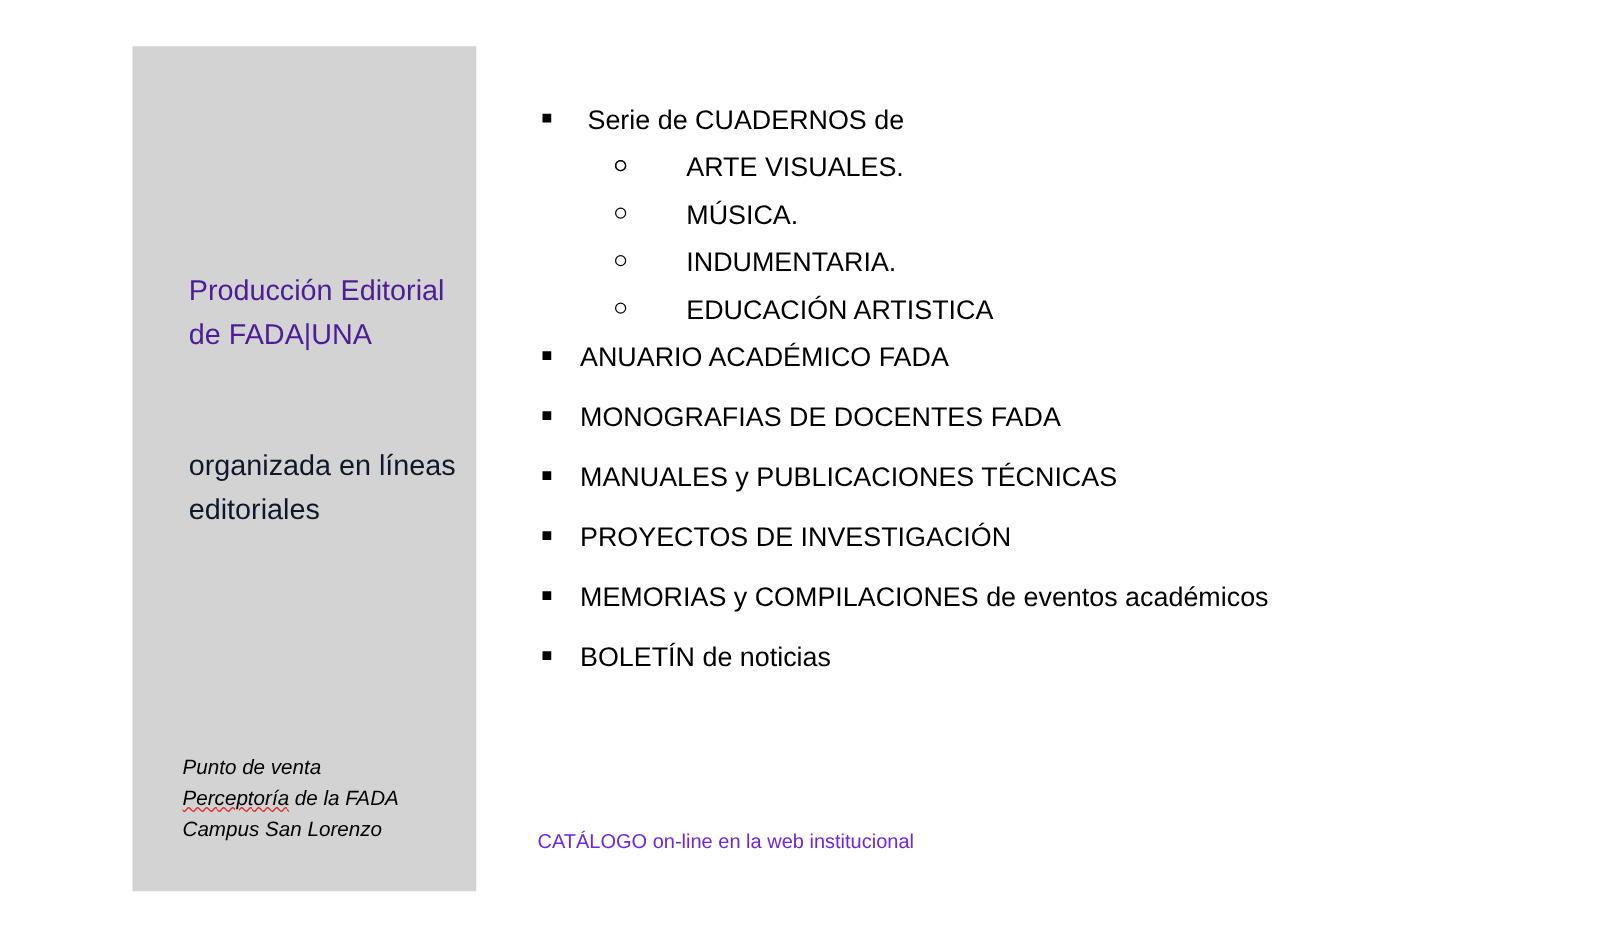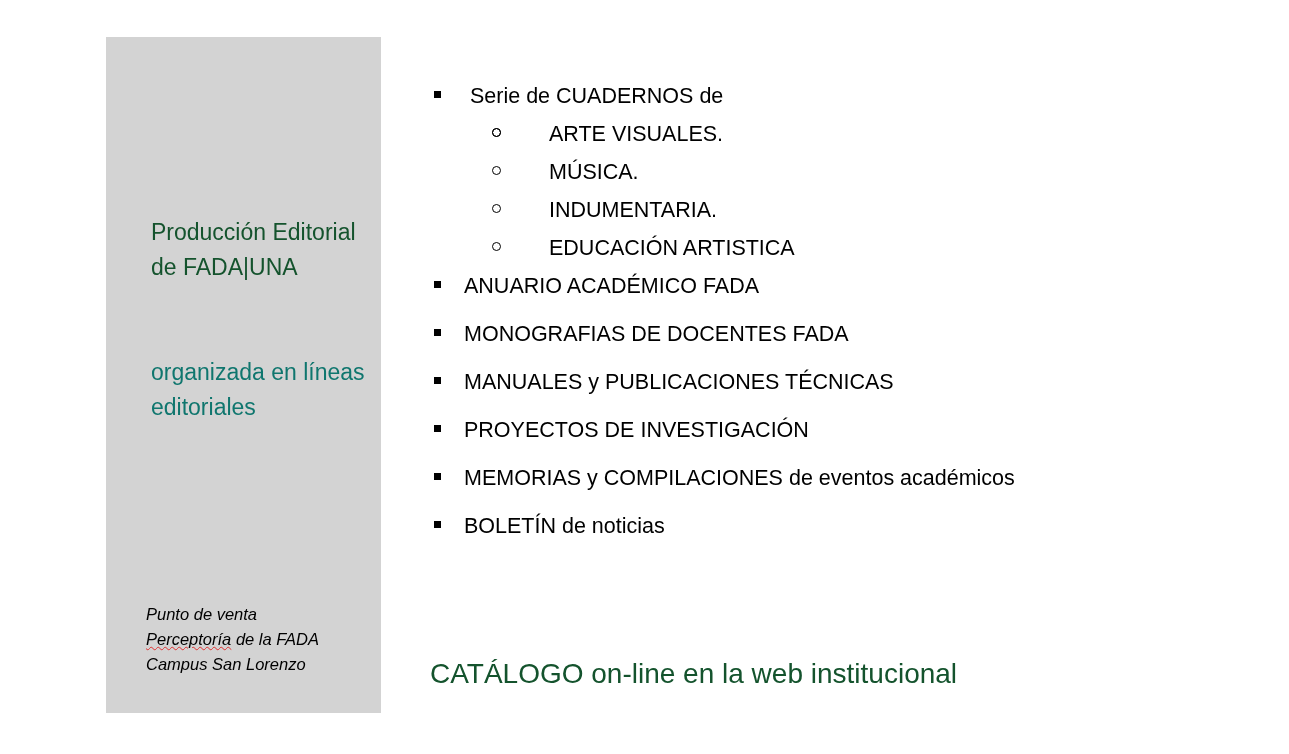--- a/index.html
+++ b/index.html
@@ -26,31 +26,31 @@
     height: 676px;
     background: #d3d3d3;
   }
   .side-title {
     position: absolute;
     left: 45px;
     top: 178px;
     width: 225px;
     font-size: 23px;
     line-height: 35px;
-    color: #14532d;
+    color: #4c1d95;
     white-space: pre-line;
   }
   .side-sub {
     position: absolute;
     left: 45px;
     top: 318px;
     width: 225px;
     font-size: 23px;
     line-height: 35px;
-    color: #0f766e;
+    color: #0f172a;
     white-space: pre-line;
   }
   .side-footer {
     position: absolute;
     left: 40px;
     top: 565px;
     width: 235px;
     font-size: 16.5px;
     line-height: 25px;
     color: #000;
@@ -128,23 +128,23 @@
   }
   li.l2 > .label {
     display: inline-block;
     padding-left: 57px;
   }
 
   .catalog {
     position: absolute;
     left: 430px;
     top: 660px;
-    font-size: 28px;
+    font-size: 16px;
     line-height: 28px;
-    color: #14532d;
+    color: #6d28d9;
   }
 </style>
 </head>
 <body>
 
 <div class="slide">
 
   <div class="side-panel">
     <div class="side-title">Producción Editorial de FADA|UNA</div>
 

